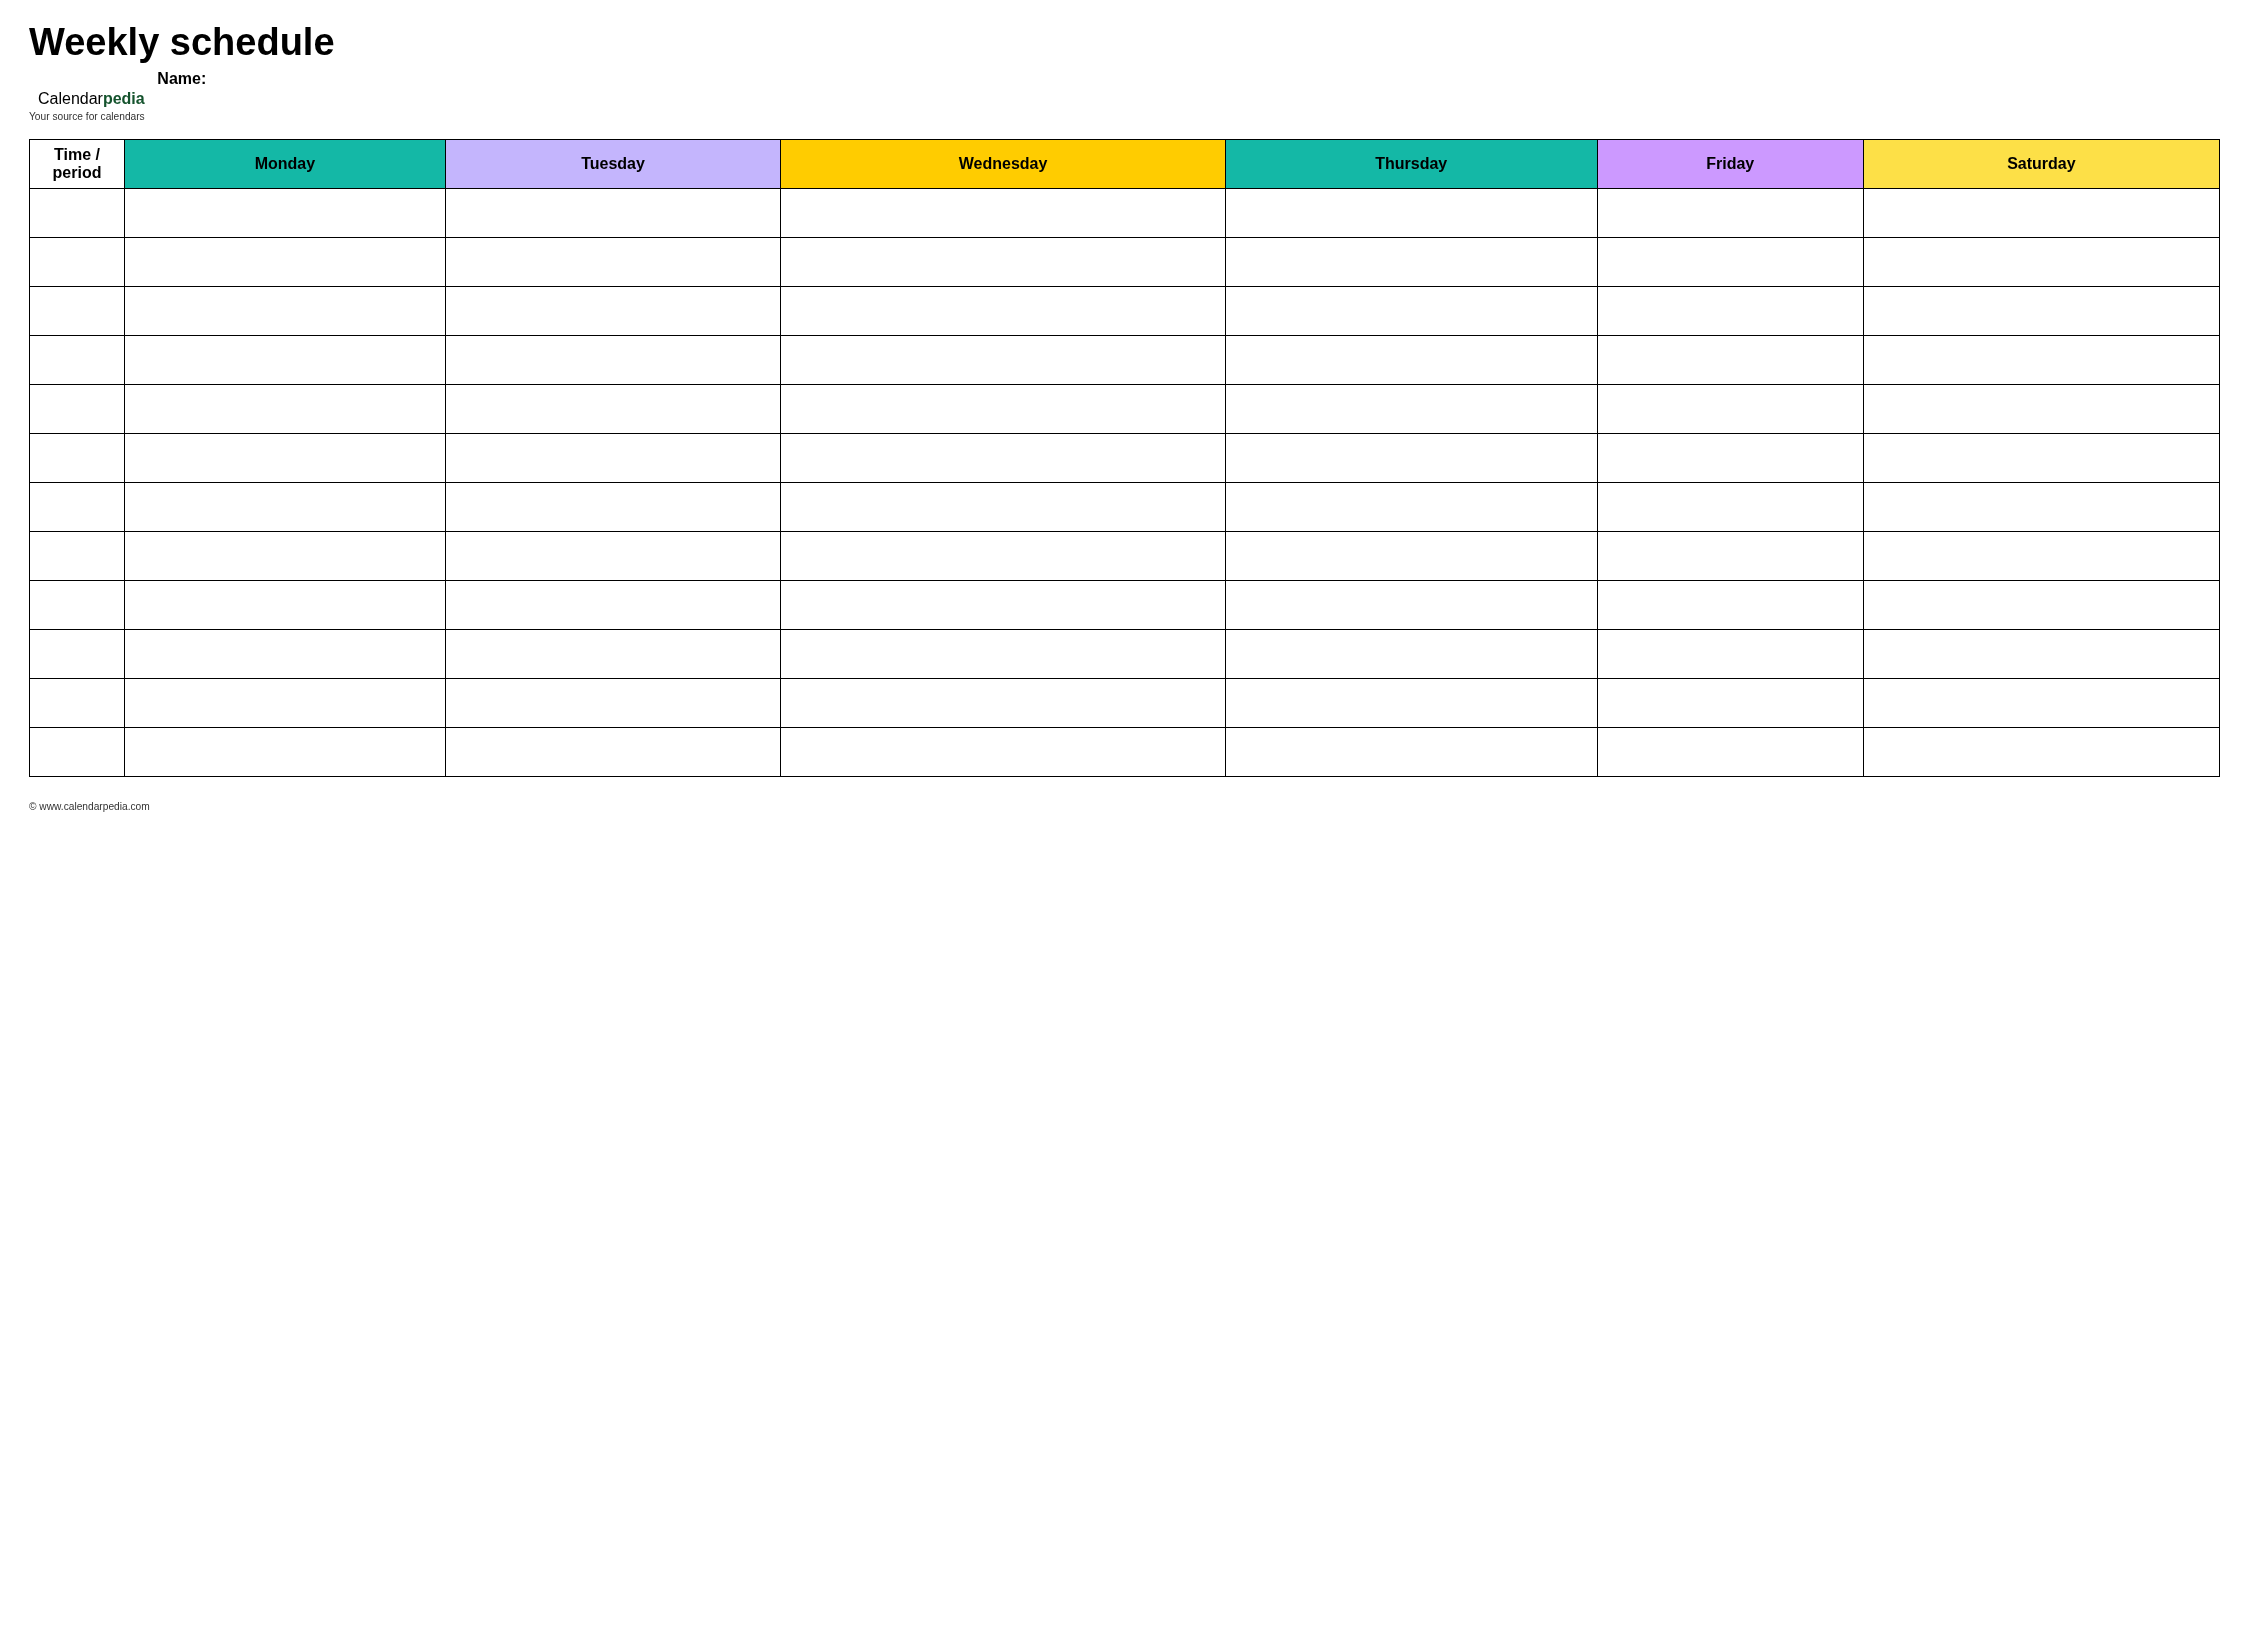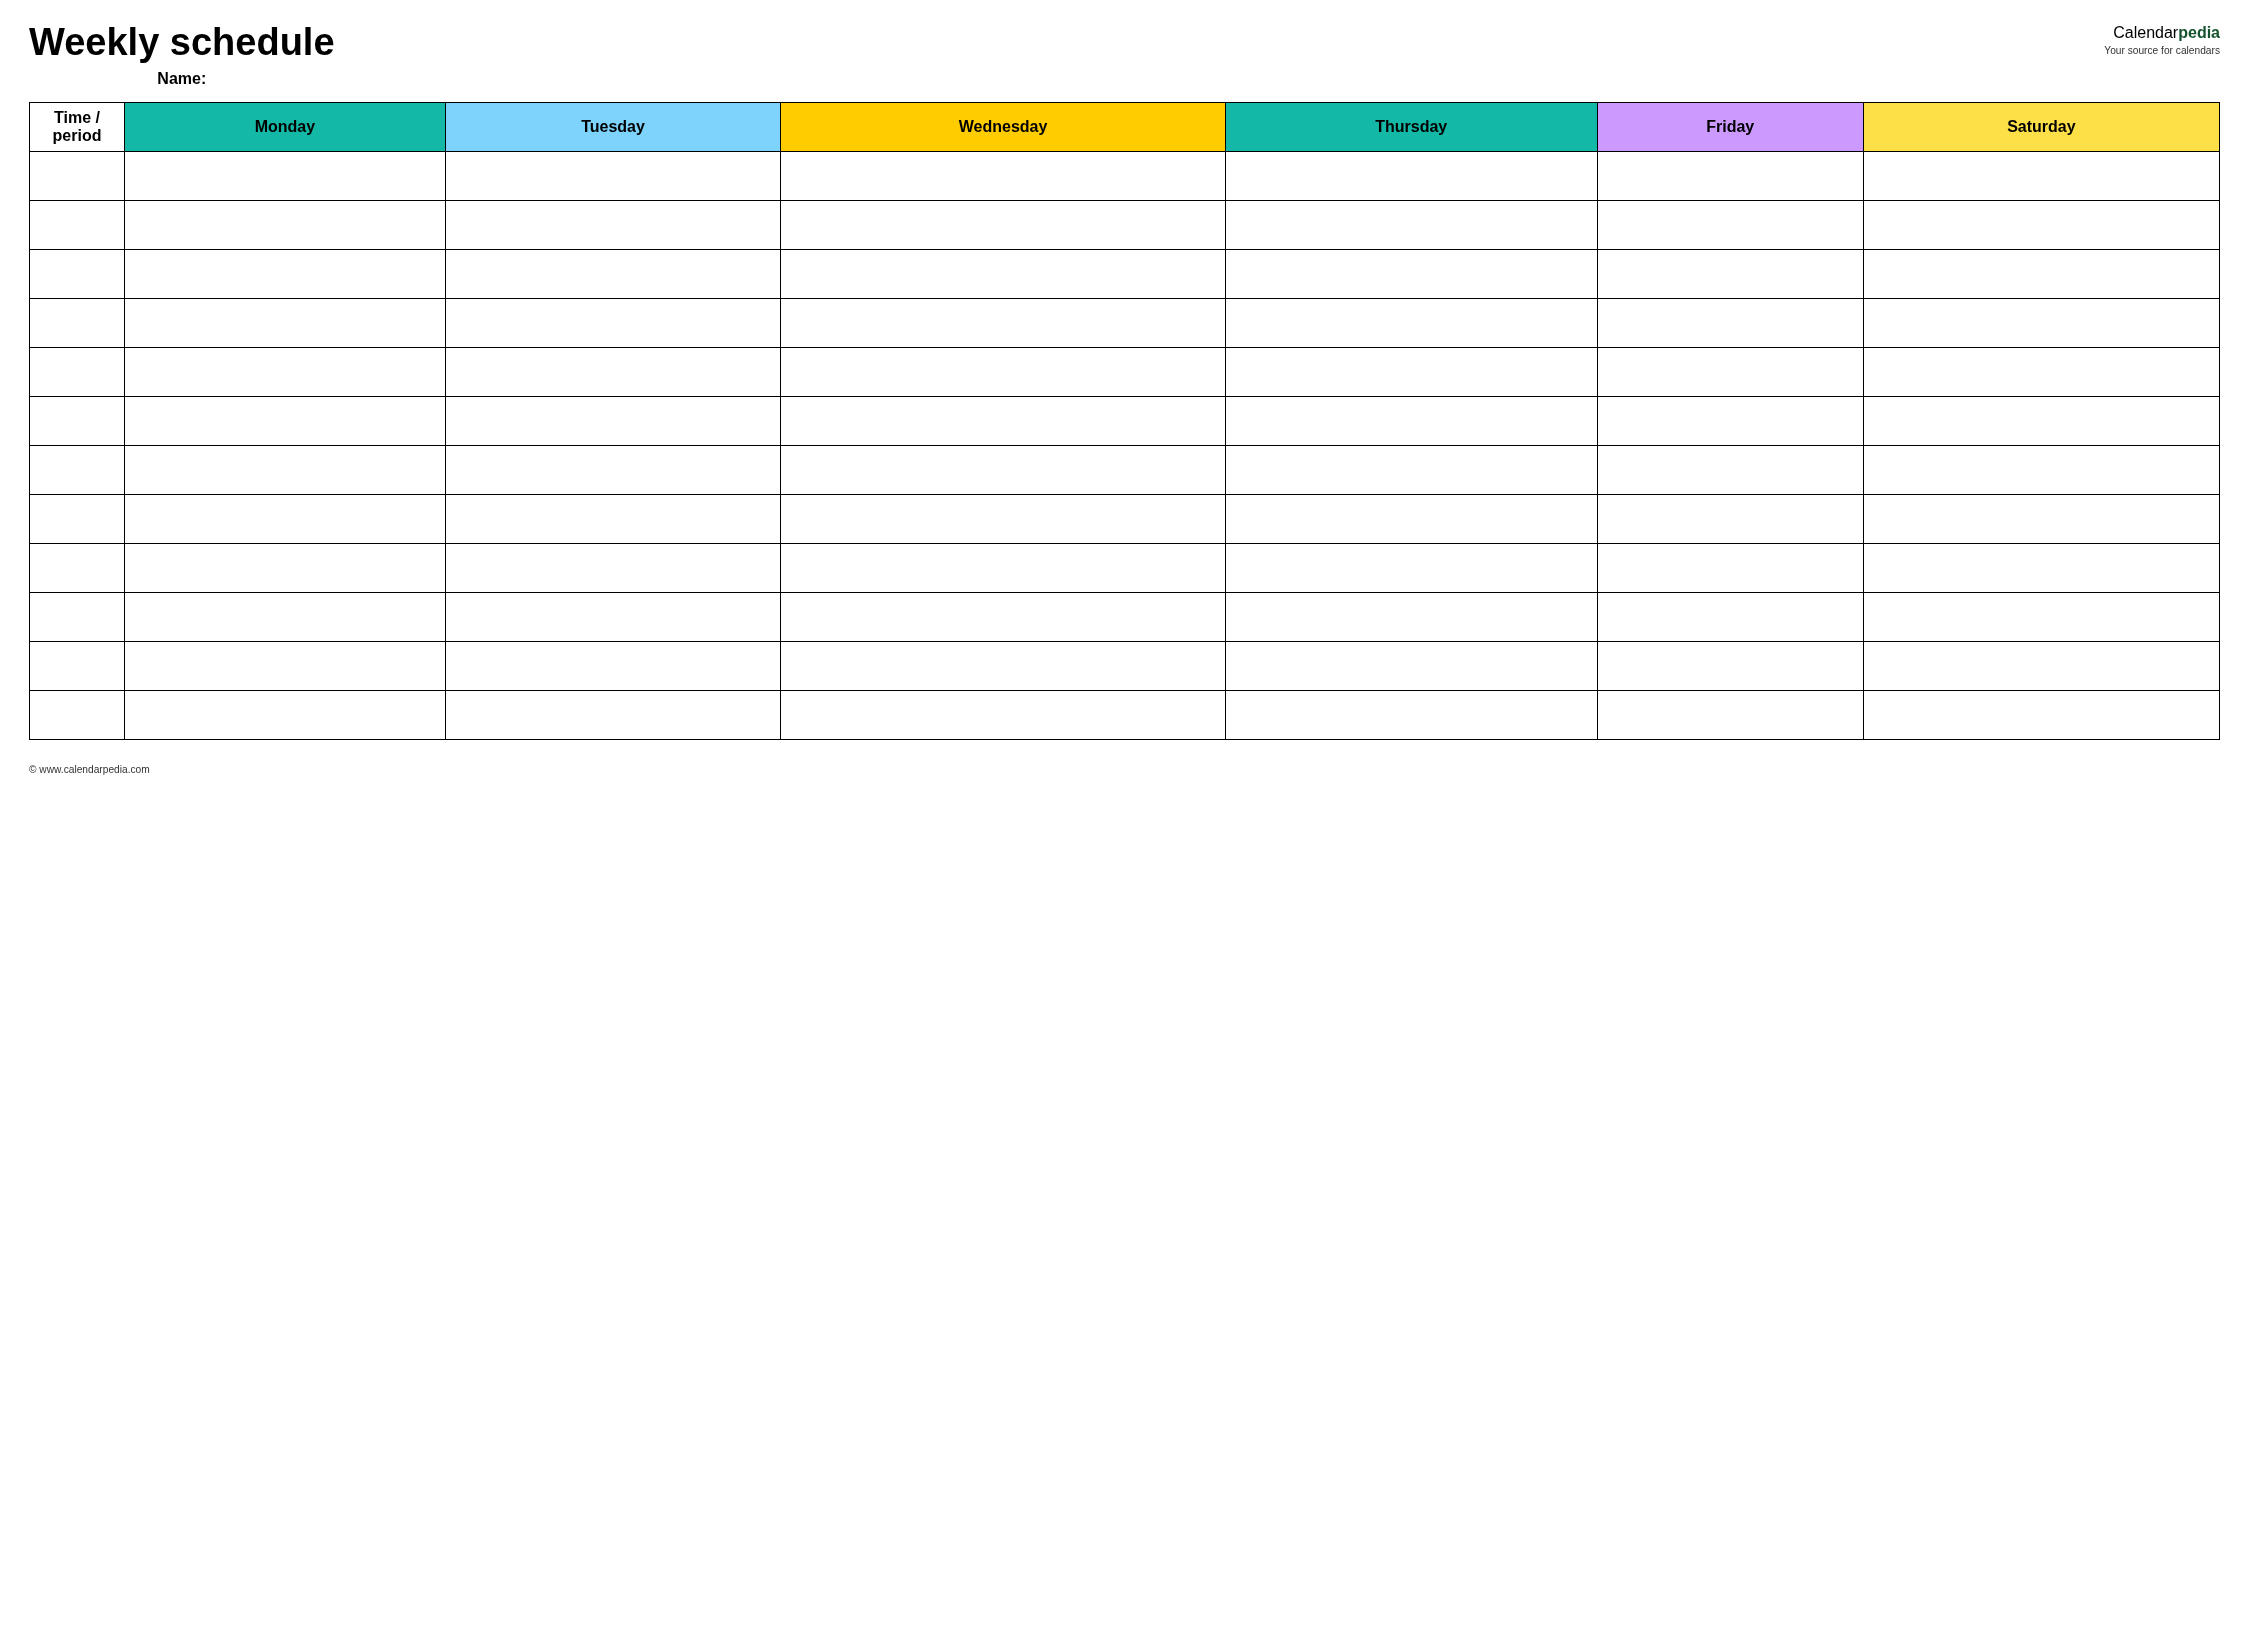--- a/index.html
+++ b/index.html
@@ -12,20 +12,21 @@
       background: #ffffff;
       font-family: Arial, sans-serif;
       padding: 22px 29px 14.6px 29px;
     }
 
     .header-row {
       display: flex;
       justify-content: space-between;
       align-items: flex-start;
       margin-bottom: 4px;
+      flex-direction: column;
     }
 
     .title-area {
       display: flex;
       flex-direction: column;
     }
 
     .page-title {
       font-size: 38px;
       font-weight: bold;
@@ -89,21 +90,21 @@
       font-size: 14.6px;
       width: 95px;
       text-align: center;
     }
 
     .monday-header {
       background-color: #14b8a6;
     }
 
     .tuesday-header {
-      background-color: #7dd3fc;
+      background-color: #c4b5fd;
     }
 
     .wednesday-header {
       background-color: #ffcc00;
     }
 
     .thursday-header {
       background-color: #14b8a6;
     }
 

